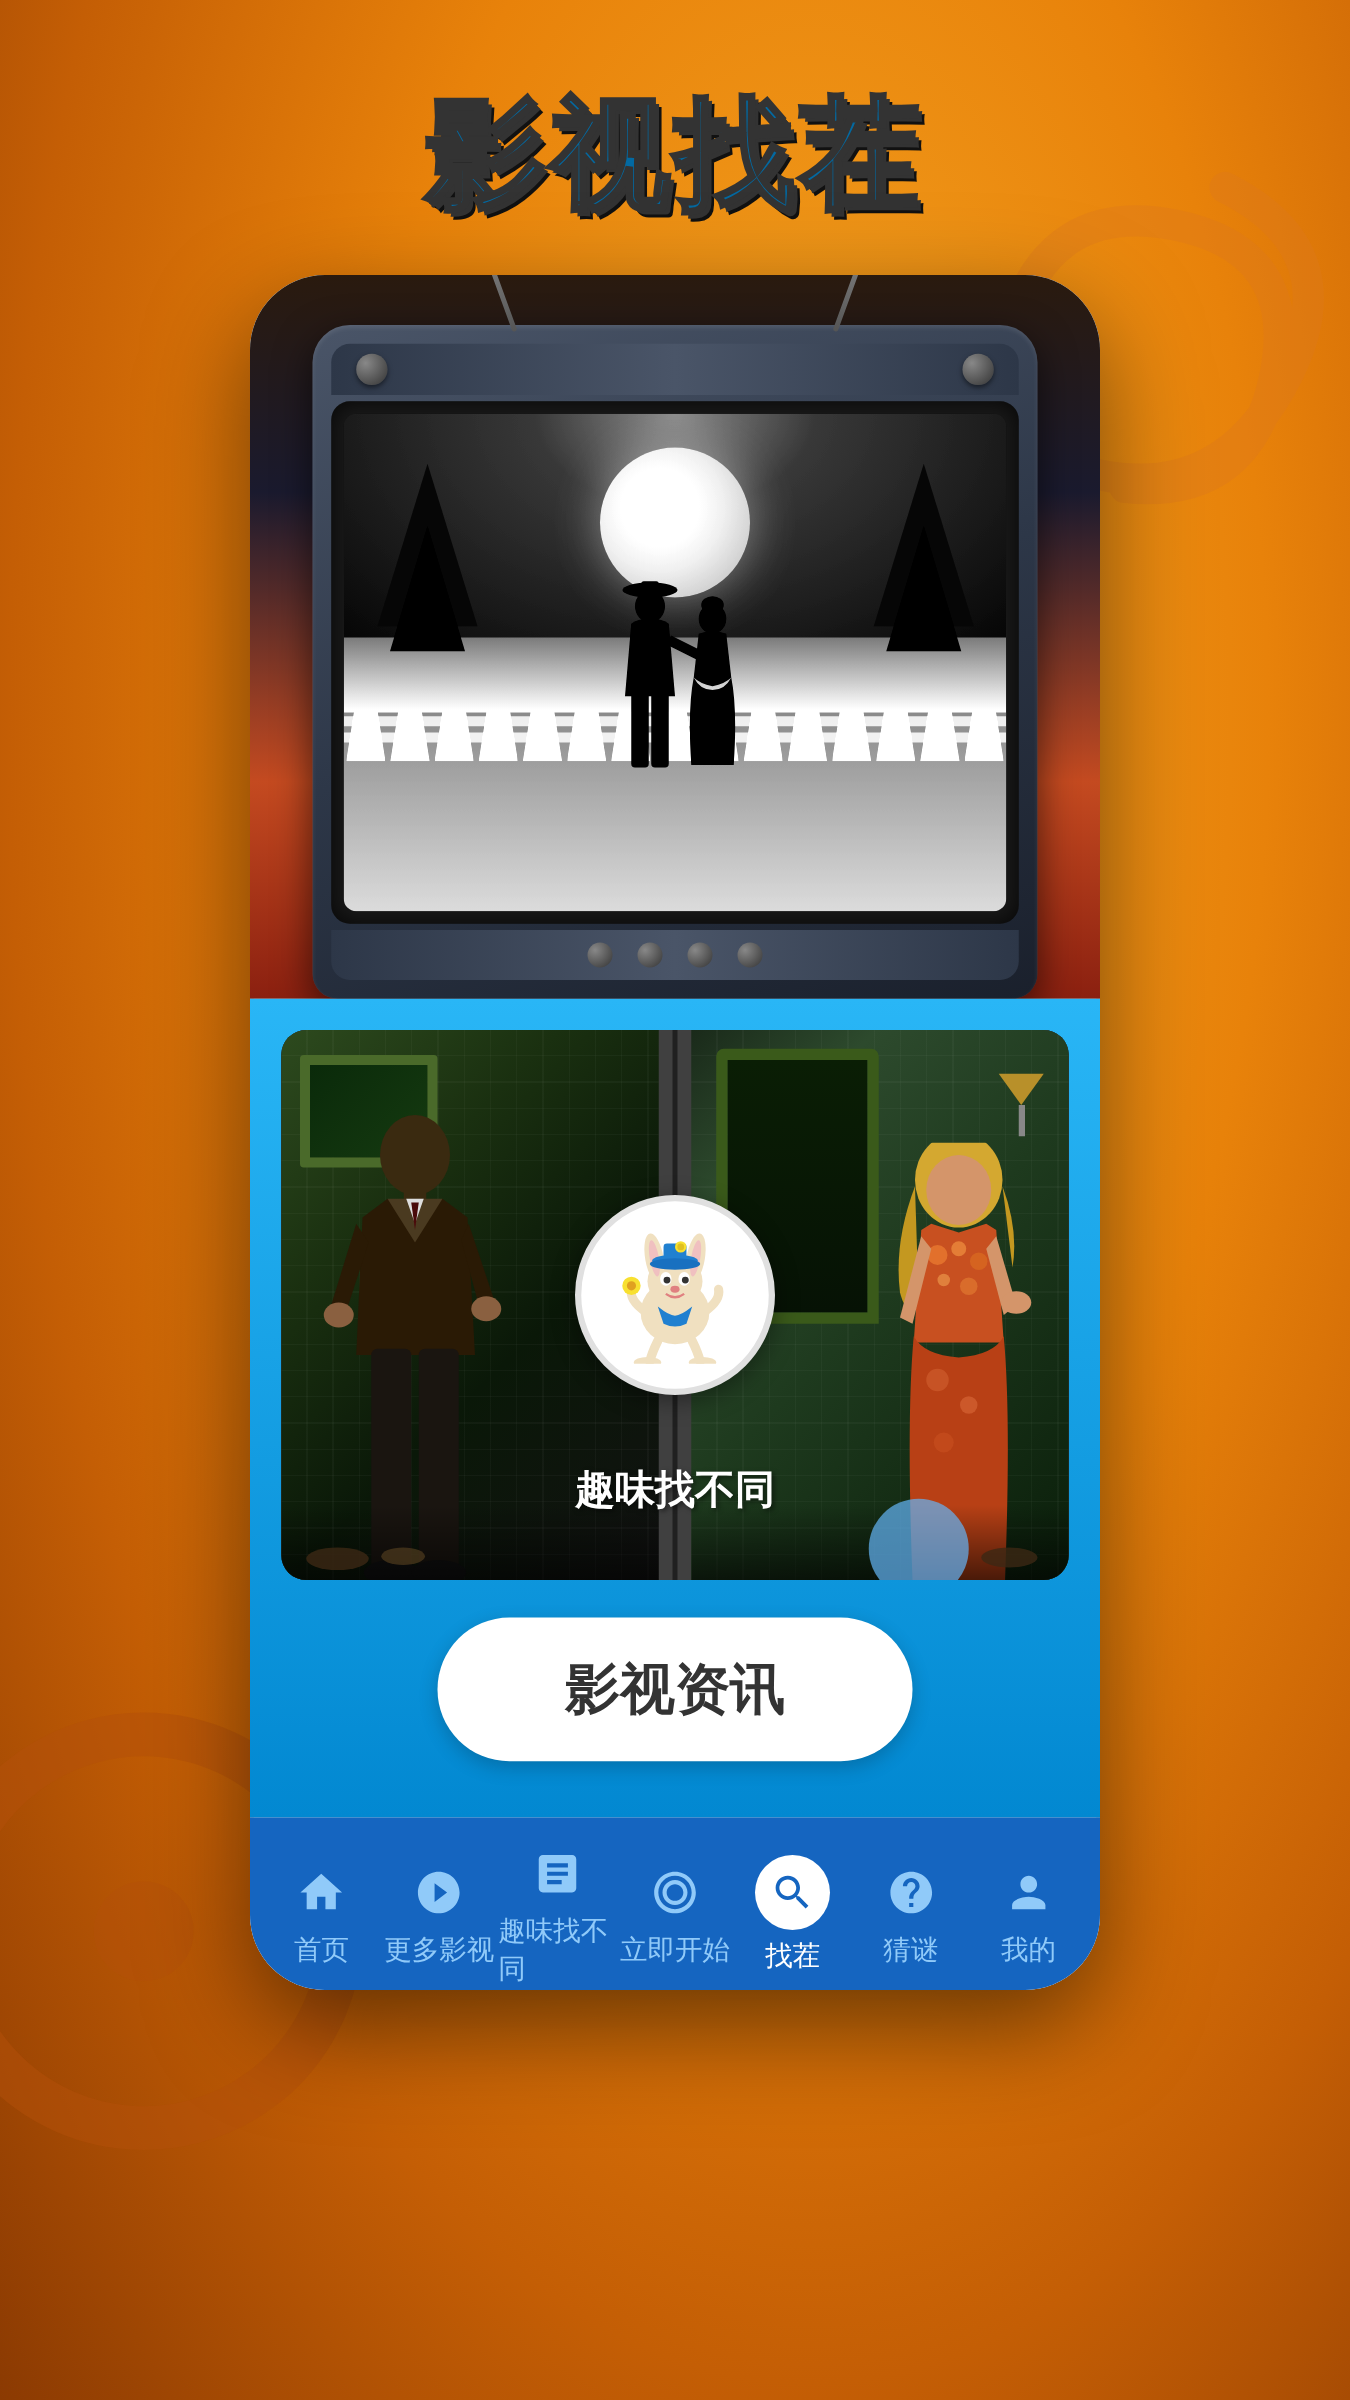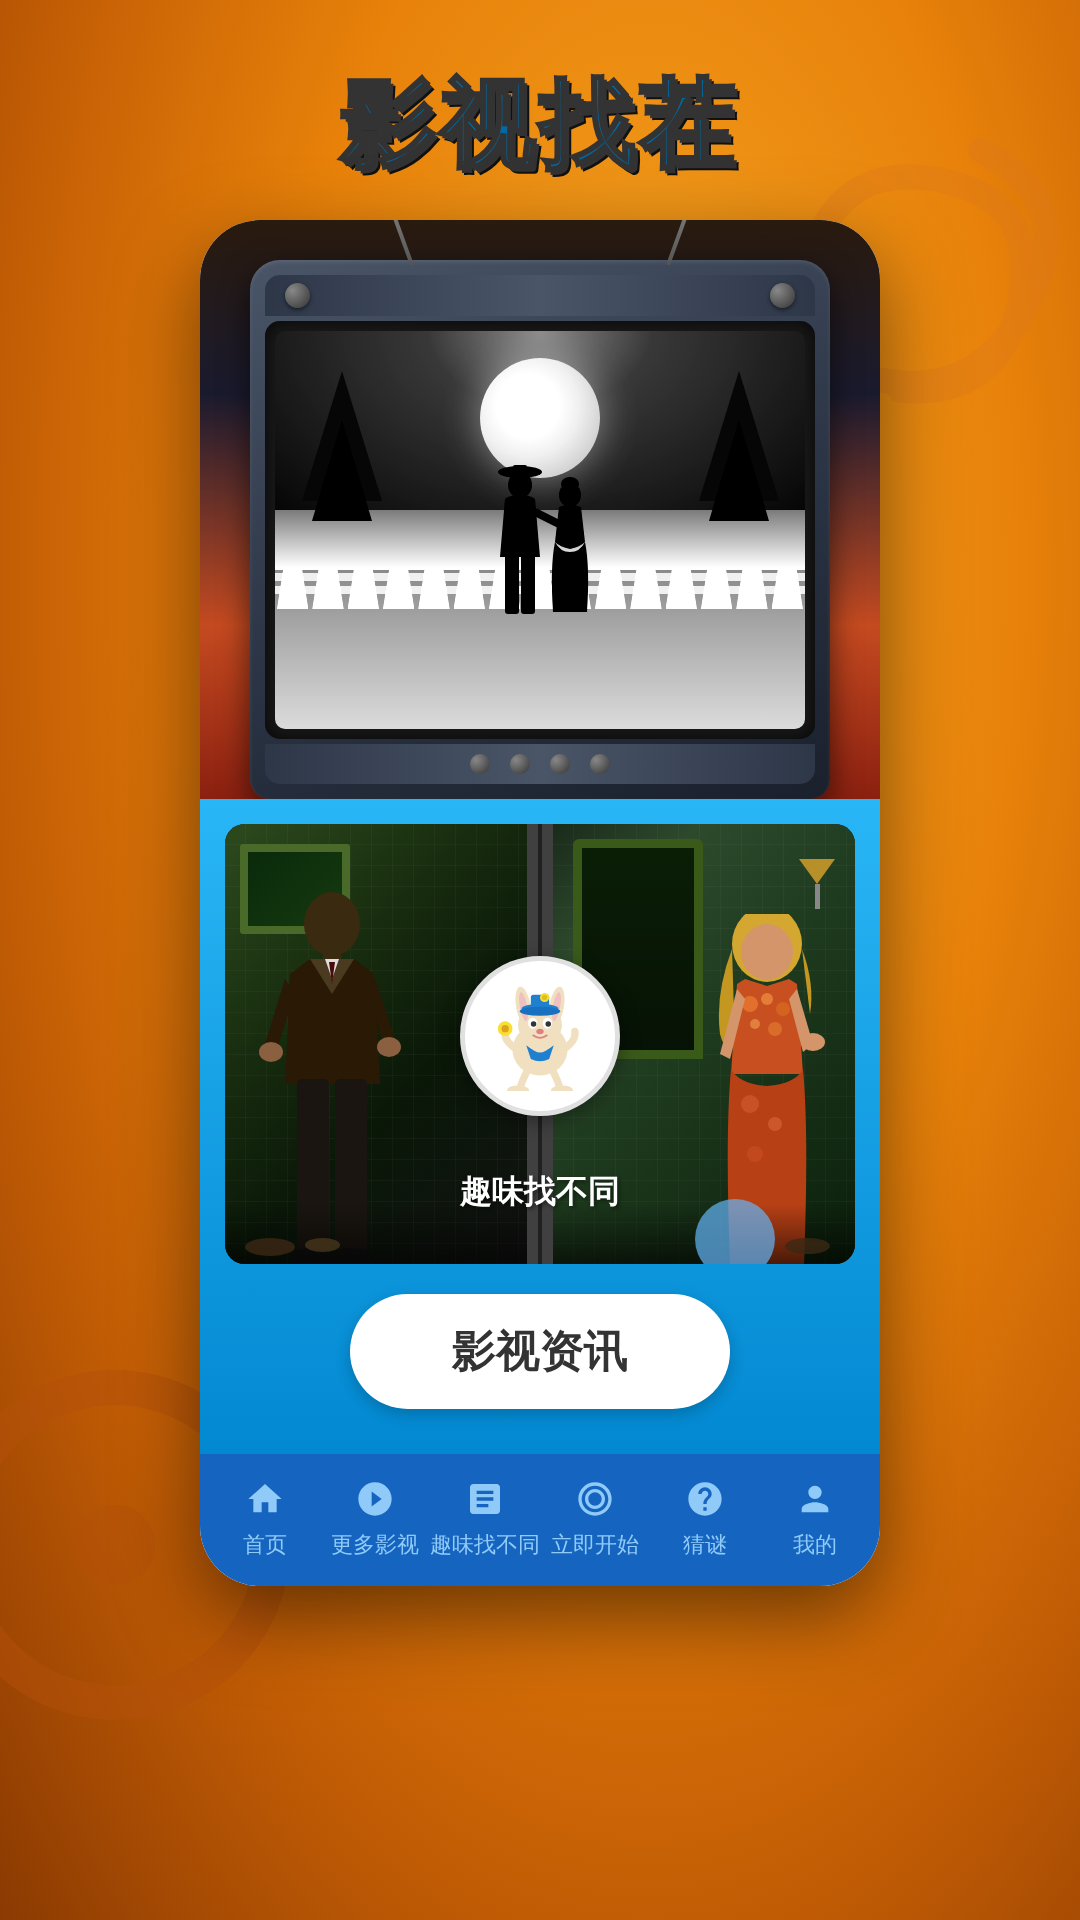--- a/index.html
+++ b/index.html
@@ -433,21 +433,21 @@
       color: #333;
       cursor: pointer;
       text-align: center;
       box-shadow: 0 5px 15px rgba(0,0,0,0.2);
       font-family: 'Microsoft YaHei', sans-serif;
     }
 
     
     .nav-bar {
       background: #1565c0;
-      padding: 20px 10px 26px;
+      padding: 20px 10px 2px;
       display: flex;
       justify-content: space-around;
       align-items: center;
       position: relative;
     }
 
     .nav-item {
       display: flex;
       flex-direction: column;
       align-items: center;
@@ -828,20 +828,28 @@
 
       <div class="nav-item">
         <div class="nav-icon">
           <svg viewBox="0 0 24 24" xmlns="http://www.w3.org/2000/svg">
             <path d="M12 2C6.48 2 2 6.48 2 12s4.48 10 10 10 10-4.48 10-10S17.52 2 12 2zm0 18c-4.41 0-8-3.59-8-8s3.59-8 8-8 8 3.59 8 8-3.59 8-8 8zm0-14c-3.31 0-6 2.69-6 6s2.69 6 6 6 6-2.69 6-6-2.69-6-6-6zm0 10c-2.21 0-4-1.79-4-4s1.79-4 4-4 4 1.79 4 4-1.79 4-4 4z"></path>
           </svg>
         </div>
         <span class="nav-label">立即开始</span>
       </div>
 
+      <div class="nav-item active">
+        <div class="nav-icon">
+          <svg viewBox="0 0 24 24" xmlns="http://www.w3.org/2000/svg">
+            <path d="M15.5 14h-.79l-.28-.27C15.41 12.59 16 11.11 16 9.5 16 5.91 13.09 3 9.5 3S3 5.91 3 9.5 5.91 16 9.5 16c1.61 0 3.09-.59 4.23-1.57l.27.28v.79l5 4.99L20.49 19l-4.99-5zm-6 0C7.01 14 5 11.99 5 9.5S7.01 5 9.5 5 14 7.01 14 9.5 11.99 14 9.5 14z"></path>
+          </svg>
+        </div>
+        <span class="nav-label">找茬</span>
+      </div>
 
       <div class="nav-item">
         <div class="nav-icon">
           <svg viewBox="0 0 24 24" xmlns="http://www.w3.org/2000/svg">
             <path d="M12 2C6.48 2 2 6.48 2 12s4.48 10 10 10 10-4.48 10-10S17.52 2 12 2zm1 17h-2v-2h2v2zm2.07-7.75l-.9.92C13.45 12.9 13 13.5 13 15h-2v-.5c0-1.1.45-2.1 1.17-2.83l1.24-1.26c.37-.36.59-.86.59-1.41 0-1.1-.9-2-2-2s-2 .9-2 2H8c0-2.21 1.79-4 4-4s4 1.79 4 4c0 .88-.36 1.68-.93 2.25z"></path>
           </svg>
         </div>
         <span class="nav-label">猜谜</span>
       </div>
 

